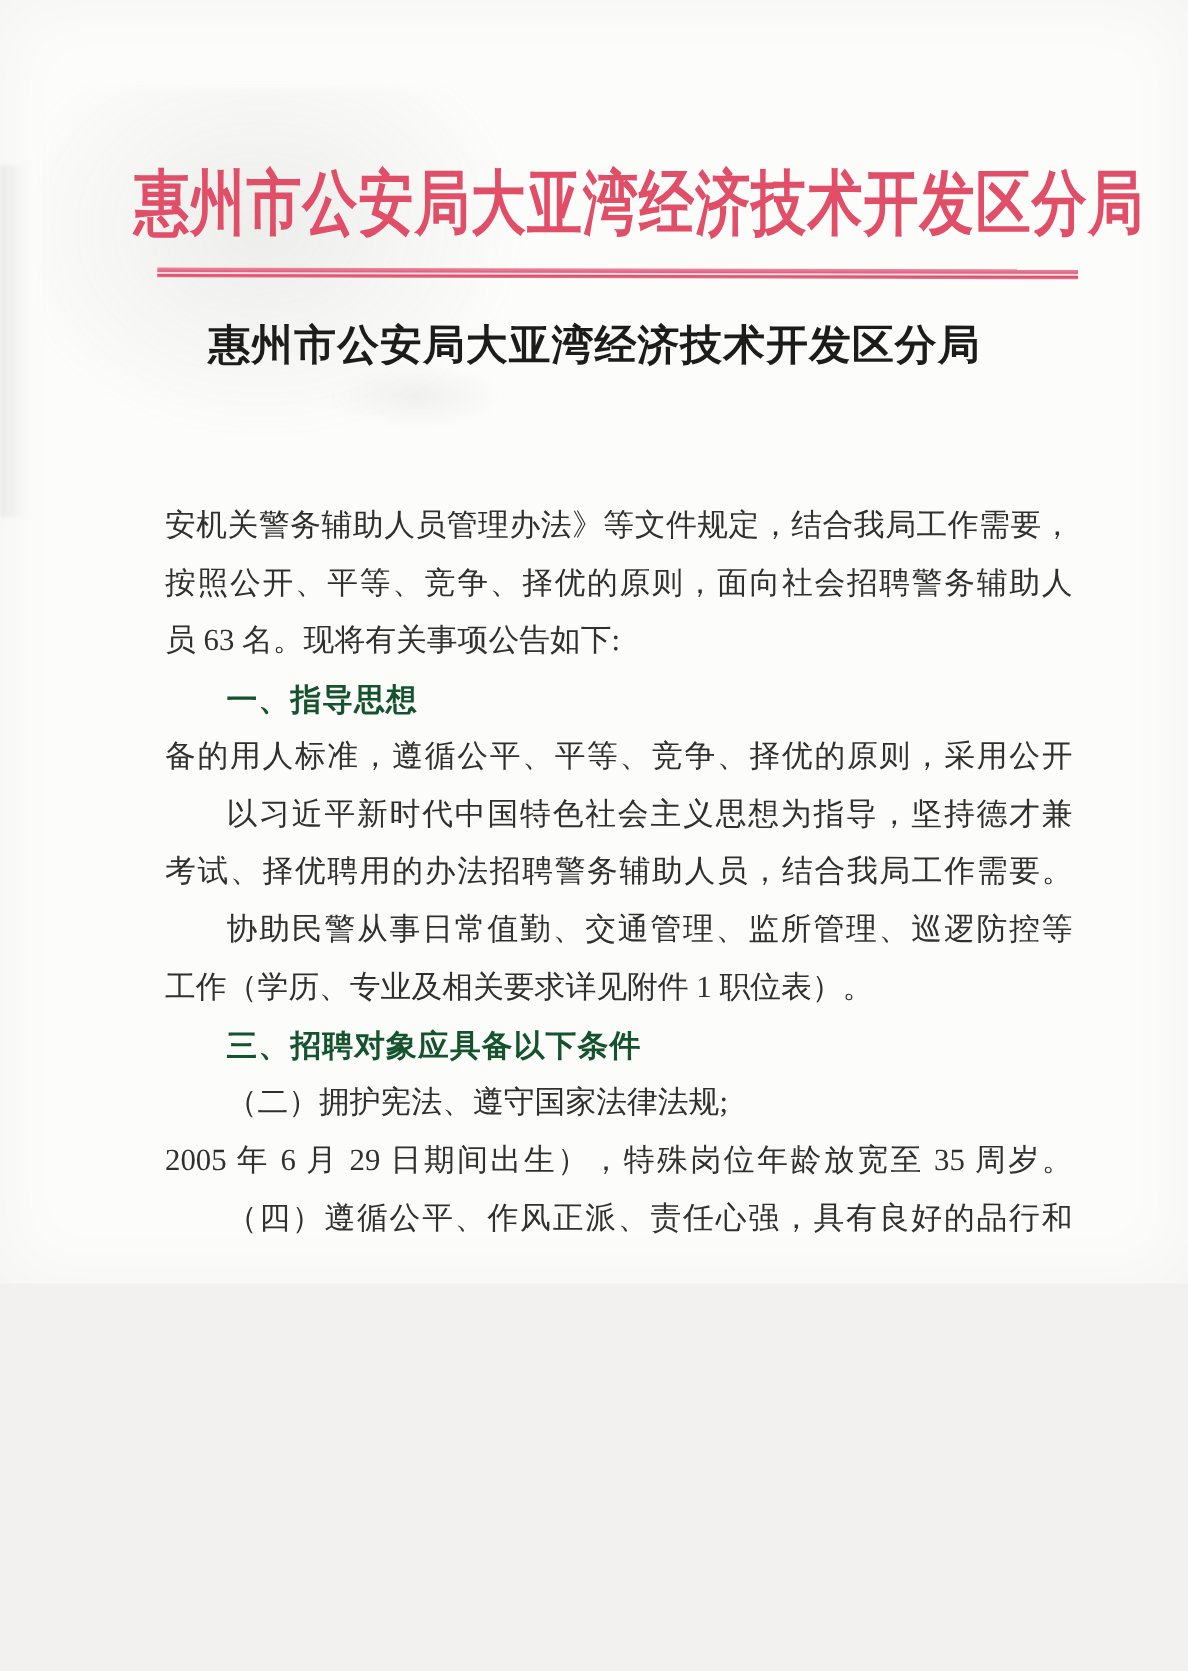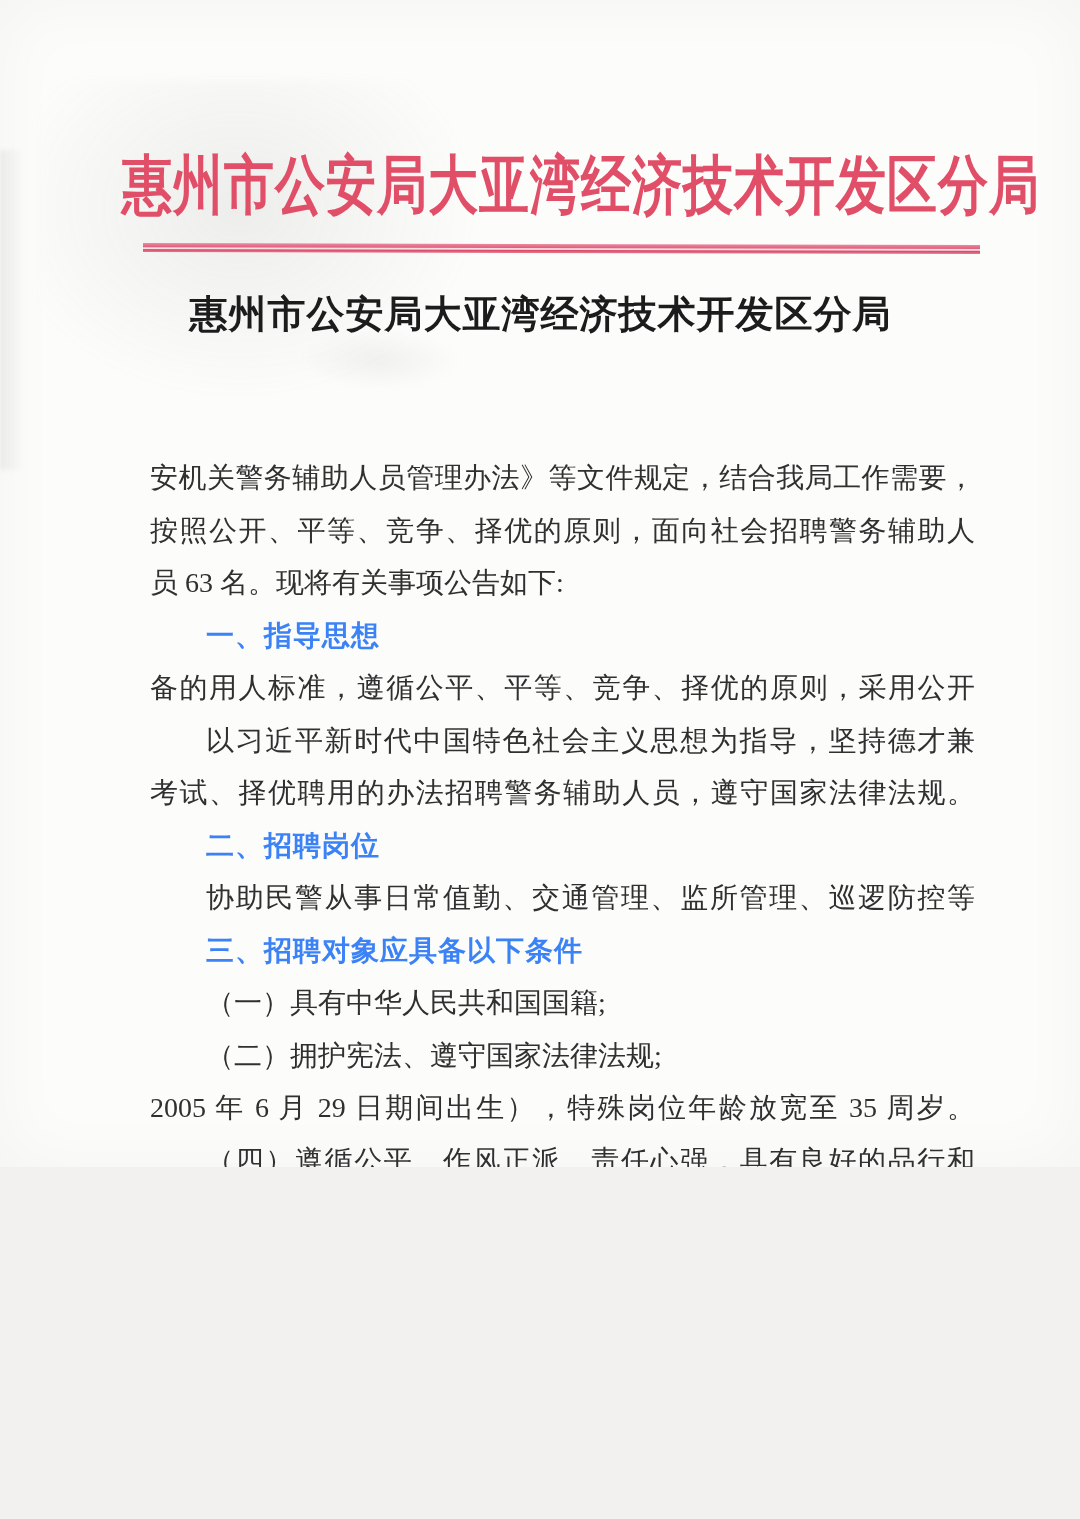--- a/index.html
+++ b/index.html
@@ -77,21 +77,21 @@
     left: 150px; top: 452px; width: 825px;
     font-size: 28px;
     color: #303030;
   }
   .ln { height: 52.5px; line-height: 52.5px; }
   .ind { padding-left: 56px; }
   .fill { text-align: justify; text-align-last: justify; }
   .hd {
     font-weight: bold;
     font-family: "Liberation Sans", "DejaVu Sans", sans-serif;
-    color: #3b82f6;
+    color: #14532d;
     letter-spacing: 1px;
   }
 
   .page-num {
     position: absolute;
     left: 0; top: 1408px; width: 1090px;
     text-align: center;
     font-size: 26px;
     letter-spacing: 6px;
     color: #3b3b3b;
@@ -114,25 +114,24 @@
     <div>惠州市公安局大亚湾经济技术开发区分局</div>
   </div>
 
   <div class="body-text">
     <div class="ln fill">安机关警务辅助人员管理办法》等文件规定，结合我局工作需要，</div>
     <div class="ln fill">按照公开、平等、竞争、择优的原则，面向社会招聘警务辅助人</div>
     <div class="ln">员 63 名。现将有关事项公告如下:</div>
     <div class="ln ind hd">一、指导思想</div>
     <div class="ln fill">备的用人标准，遵循公平、平等、竞争、择优的原则，采用公开</div>
     <div class="ln ind fill">以习近平新时代中国特色社会主义思想为指导，坚持德才兼</div>
-    <div class="ln fill">考试、择优聘用的办法招聘警务辅助人员，遵守国家法律法规。</div>
-    <div class="ln ind hd">二、招聘岗位</div>
+    <div class="ln fill">考试、择优聘用的办法招聘警务辅助人员，结合我局工作需要。</div>
     <div class="ln ind fill">协助民警从事日常值勤、交通管理、监所管理、巡逻防控等</div>
+    <div class="ln">工作（学历、专业及相关要求详见附件 1 职位表）。</div>
     <div class="ln ind hd">三、招聘对象应具备以下条件</div>
-    <div class="ln ind">（一）具有中华人民共和国国籍;</div>
     <div class="ln ind">（二）拥护宪法、遵守国家法律法规;</div>
     <div class="ln fill">2005 年 6 月 29 日期间出生），特殊岗位年龄放宽至 35 周岁。</div>
     <div class="ln ind fill">（四）遵循公平、作风正派、责任心强，具有良好的品行和</div>
   </div>
 
   <div class="rule rule-bottom"></div>
 
   <div class="page-num">- 1 -</div>
 
 </div>

